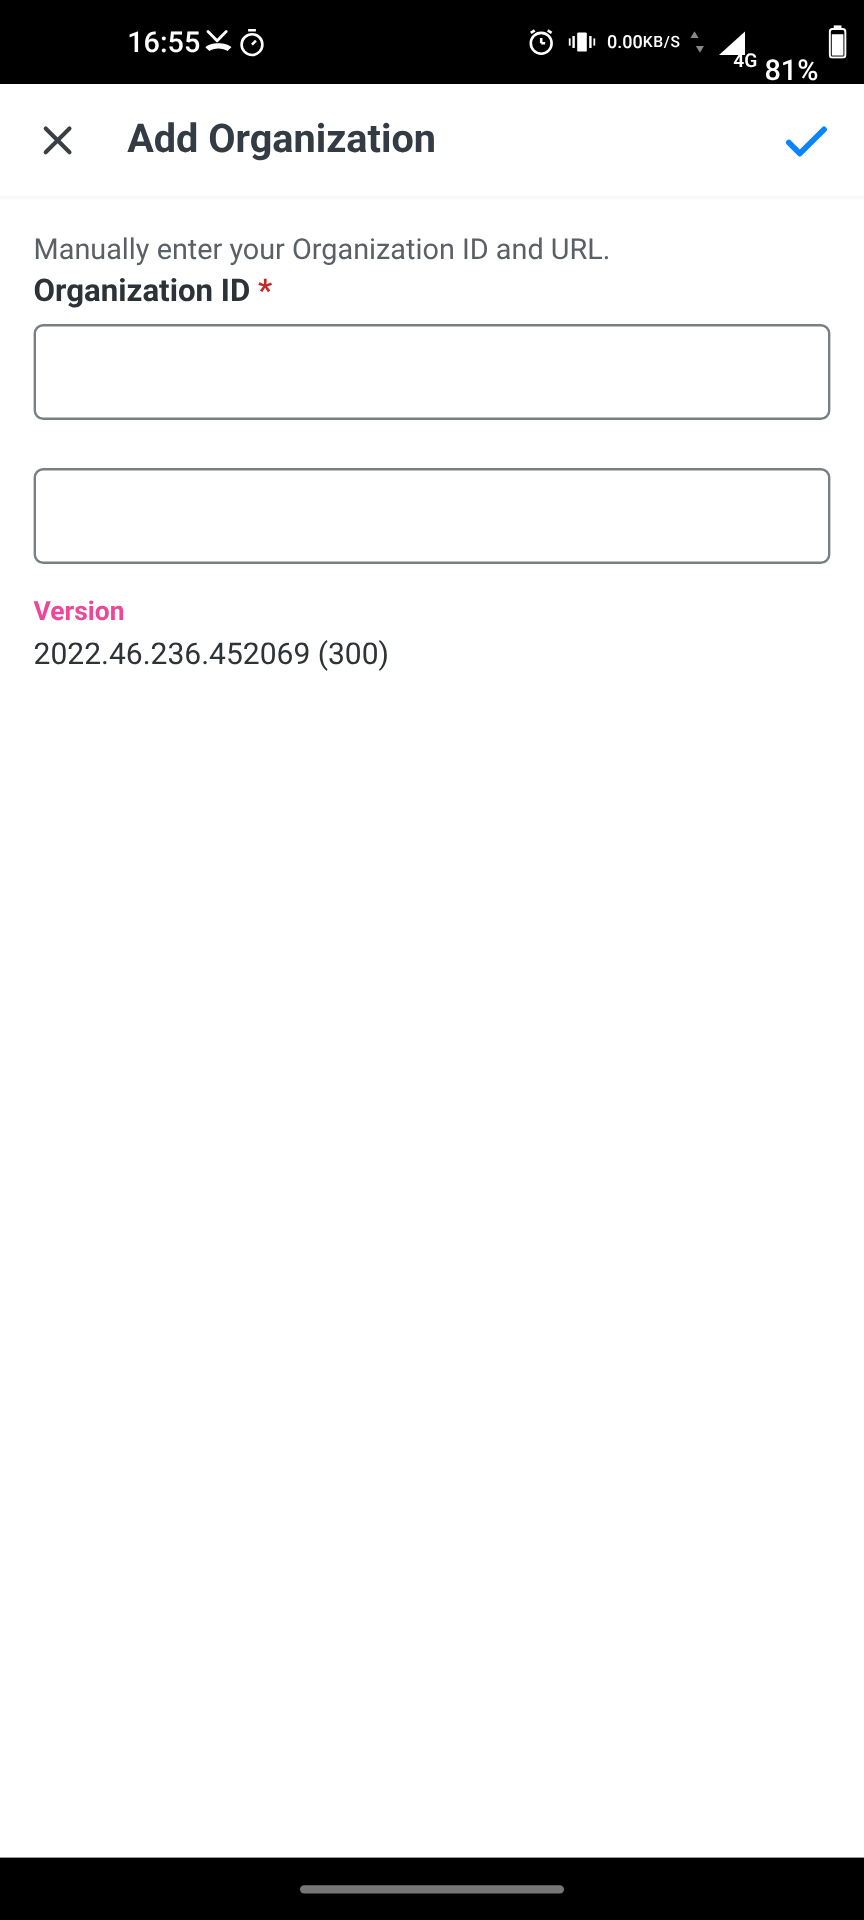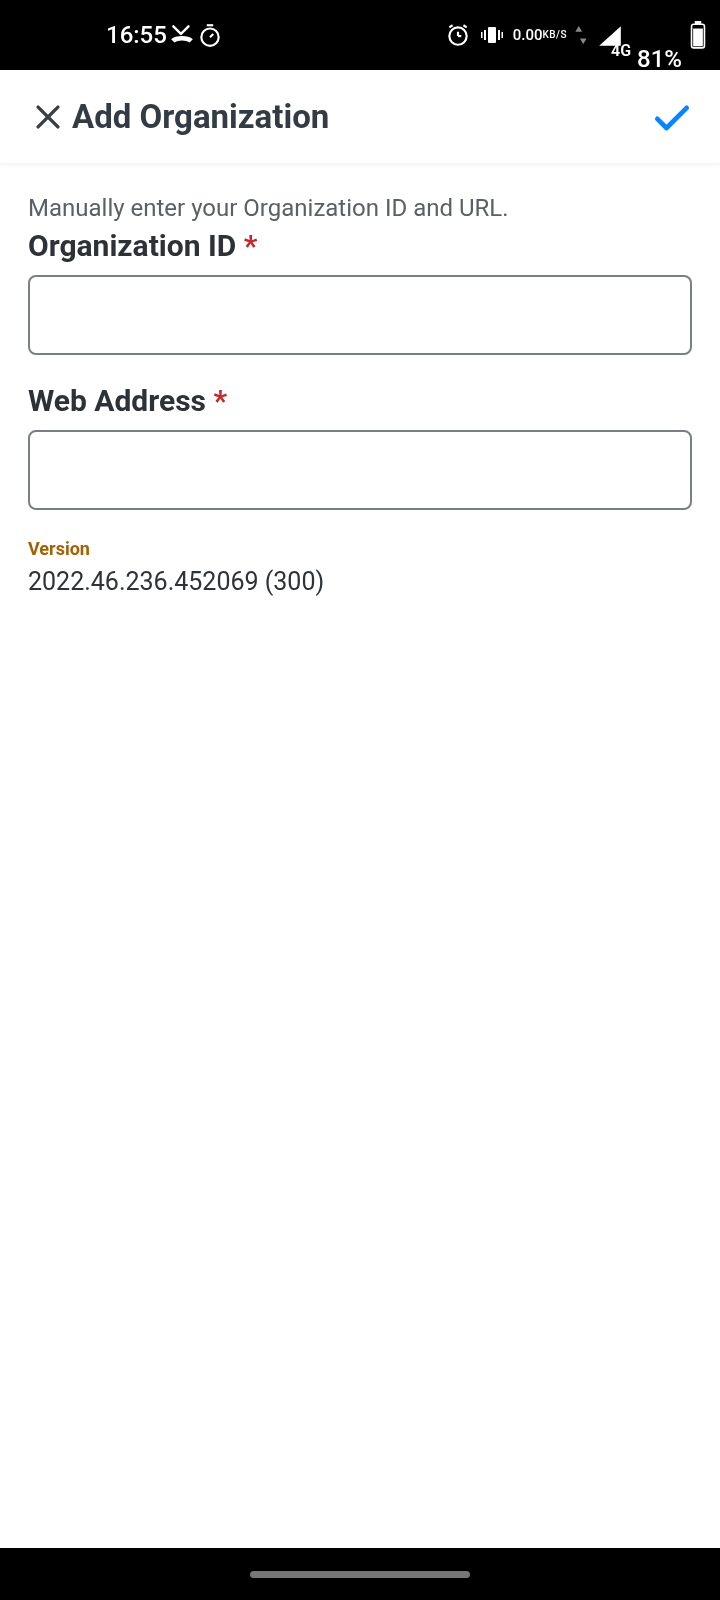--- a/index.html
+++ b/index.html
@@ -3,37 +3,37 @@
 <meta charset="utf-8">
 <style>
   * { box-sizing: border-box; margin: 0; padding: 0; }
   html, body { width: 720px; height: 1600px; font-family: -apple-system, Roboto, "Helvetica Neue", Arial, sans-serif; background:#fff; color:#000; }
   
   .status-bar { background:#000; color:#fff; height:70px; display:flex; align-items:center; justify-content:space-between; padding:0 14px 0 14px; font-size:24px; font-weight:500;}
   .status-left { display:flex; align-items:center; gap:2px; padding-left:92px;}
   .status-right { display:flex; align-items:center; gap:8px; }
   .net-speed { display:flex; flex-direction:row; line-height:1; font-size:14px; align-items:center;}
   .net-speed .top{font-size:15px;}
-  .net-speed .bot{font-size:10px; letter-spacing:0.5px;}
+  .net-speed .bot{font-size:13px; letter-spacing:0.5px;}
   .sig-wrap{position:relative; width:34px; height:26px;}
   .sig-4g{position:absolute; top:-8px; right:-2px; font-size:16px; font-weight:600;margin-top:27px;}
   .battery-pct{font-size:24px; font-weight:500;margin-top:48px;}
   svg { display:block; }
   
   .app-bar { height:94px; display:flex; align-items:center; padding:0 24px; border-bottom:1px solid #f5f5f5; box-shadow: 0 2px 2px rgba(0,0,0,0.03);}
-  .app-bar .title { font-size:33px; font-weight:700; color:#333c44; flex:1;}
+  .app-bar .title { font-size:33px; font-weight:700; color:#333c44; margin-left:34px; flex:1;}
   .close-btn, .confirm-btn { width:48px; height:48px; display:flex; align-items:center; justify-content:center; }
   
   .content { padding:30px 28px 0 28px; }
   .intro { font-size:24px; color:#5b6066; margin-bottom:6px;}
   .field { margin-bottom:28px; }
-  .label { font-size:30px; font-weight:700; color:#2c3238; }
+  .label { font-size:26px; font-weight:700; color:#2c3238; }
   .req { color:#c62828; }
   .input { margin-top:12px; width:100%; height:80px; border:2px solid #7a7f84; border-radius:8px; background:#fff; font-size:26px; padding:0 14px; outline:none;}
-  .version-label{ font-size:18px; font-weight:700; color:#a16207; margin-top:24px;}
+  .version-label{ font-size:22px; font-weight:700; color:#ec4899; margin-top:24px;}
   .version-val{ font-size:25px; color:#2e3338; margin-top:8px;}
   
   .navbar{ position:absolute; bottom:0; left:0; width:720px; height:52px; background:#000; display:flex; align-items:center; justify-content:center;}
   .nav-pill{ width:220px; height:7px; background:#777; border-radius:4px;}
   .screen{ position:relative; width:720px; height:1600px; overflow:hidden;}
 </style>
 </head>
 <body>
 <div class="screen">
 
@@ -123,23 +123,20 @@
   <div class="intro">Manually enter your Organization ID and URL.</div>
 
   <div class="field">
     <div class="label">
       <span>Organization ID</span> <span class="req">*</span>
     </div>
     <input class="input" type="text" value="" style="">
   </div>
 
   <div class="field">
-    <div class="label">
-      <span>Web Address</span> <span class="req">*</span>
-    </div>
     <input class="input" type="text" value="" style="">
   </div>
 
   <div class="version-label">Version</div>
   <div class="version-val">2022.46.236.452069 (300)</div>
 </div>
 
 <div class="navbar">
   <div class="nav-pill"></div>
 </div>

